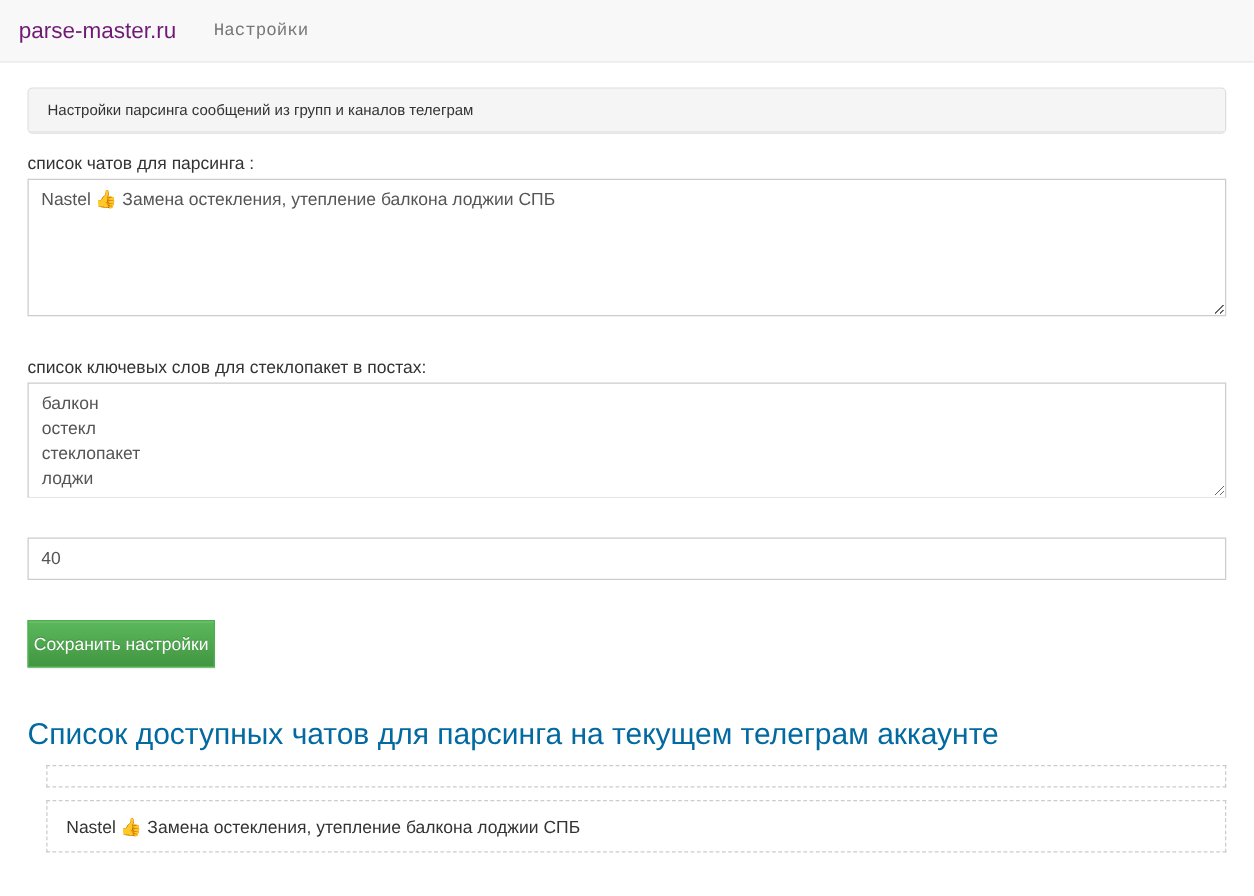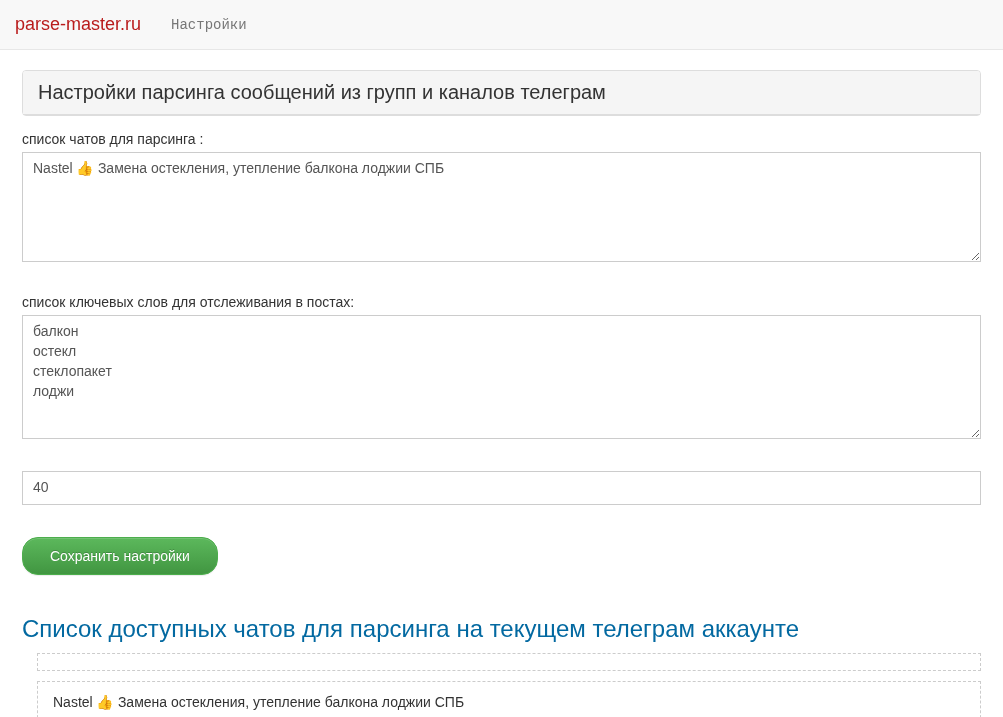--- a/index.html
+++ b/index.html
@@ -15,21 +15,21 @@
     }
     .navbar {
       background: #f8f8f8;
       border-bottom: 1px solid #e7e7e7;
       padding: 0 15px;
       height: 50px;
       display: flex;
       align-items: center;
     }
     .navbar-brand {
-      color: #b91c1c;
+      color: #701a75;
       font-size: 18px;
       text-decoration: none;
       padding-right: 15px;
     }
     .navbar-nav-item {
       color: #777;
       font-size: 14px;
       text-decoration: none;
       padding: 15px;
       font-family: Liberation Mono, monospace;
@@ -43,21 +43,21 @@
       border-radius: 4px;
       background: #fff;
     }
     .panel-heading {
       background: #f5f5f5;
       border-bottom: 1px solid #ddd;
       padding: 10px 15px;
       border-top-left-radius: 3px;
       border-top-right-radius: 3px;
       color: #333;
-      font-size: 20px;
+      font-size: 12px;
     }
     .panel-body {
       padding: 15px 0;
     }
     .form-group {
       margin-bottom: 32px;
     }
     .form-label {
       display: block;
       margin-bottom: 5px;
@@ -77,31 +77,31 @@
       border-radius: 0;
       font-family: inherit;
     }
     textarea.form-control {
       resize: vertical;
     }
     .textarea-chats {
       height: 110px;
     }
     .textarea-keywords {
-      height: 124px;
+      height: 92px;
     }
     .btn-success {
       display: inline-block;
-      padding: 10px 27px;
+      padding: 10px 4px;
       font-size: 14px;
       font-weight: normal;
       text-align: center;
       cursor: pointer;
       border: 1px solid #4cae4c;
-      border-radius: 16px;
+      border-radius: 0;
       color: #fff;
       background-color: #5cb85c;
       background-image: linear-gradient(to bottom, #5cb85c 0, #419641 100%);
       text-shadow: 0 -1px 0 rgba(0,0,0,.2);
       box-shadow: inset 0 1px 0 rgba(255,255,255,.15), 0 1px 1px rgba(0,0,0,.075);
     }
     .section-header {
       font-size: 24px;
       font-weight: 500;
       color: #0369a1;
@@ -138,21 +138,21 @@
   </div>
 
   <div class="panel-body">
 
     <div class="form-group">
       <label class="form-label">список чатов для парсинга :</label>
       <textarea class="form-control textarea-chats" style="">Nastel 👍 Замена остекления, утепление балкона лоджии СПБ</textarea>
     </div>
 
     <div class="form-group">
-      <label class="form-label">список ключевых слов для отслеживания в постах:</label>
+      <label class="form-label">список ключевых слов для стеклопакет в постах:</label>
       <textarea class="form-control textarea-keywords" style="">балкон
 остекл
 стеклопакет
 лоджи</textarea>
     </div>
 
     <div class="form-group">
       <input type="text" class="form-control" value="40" style="">
     </div>
 

